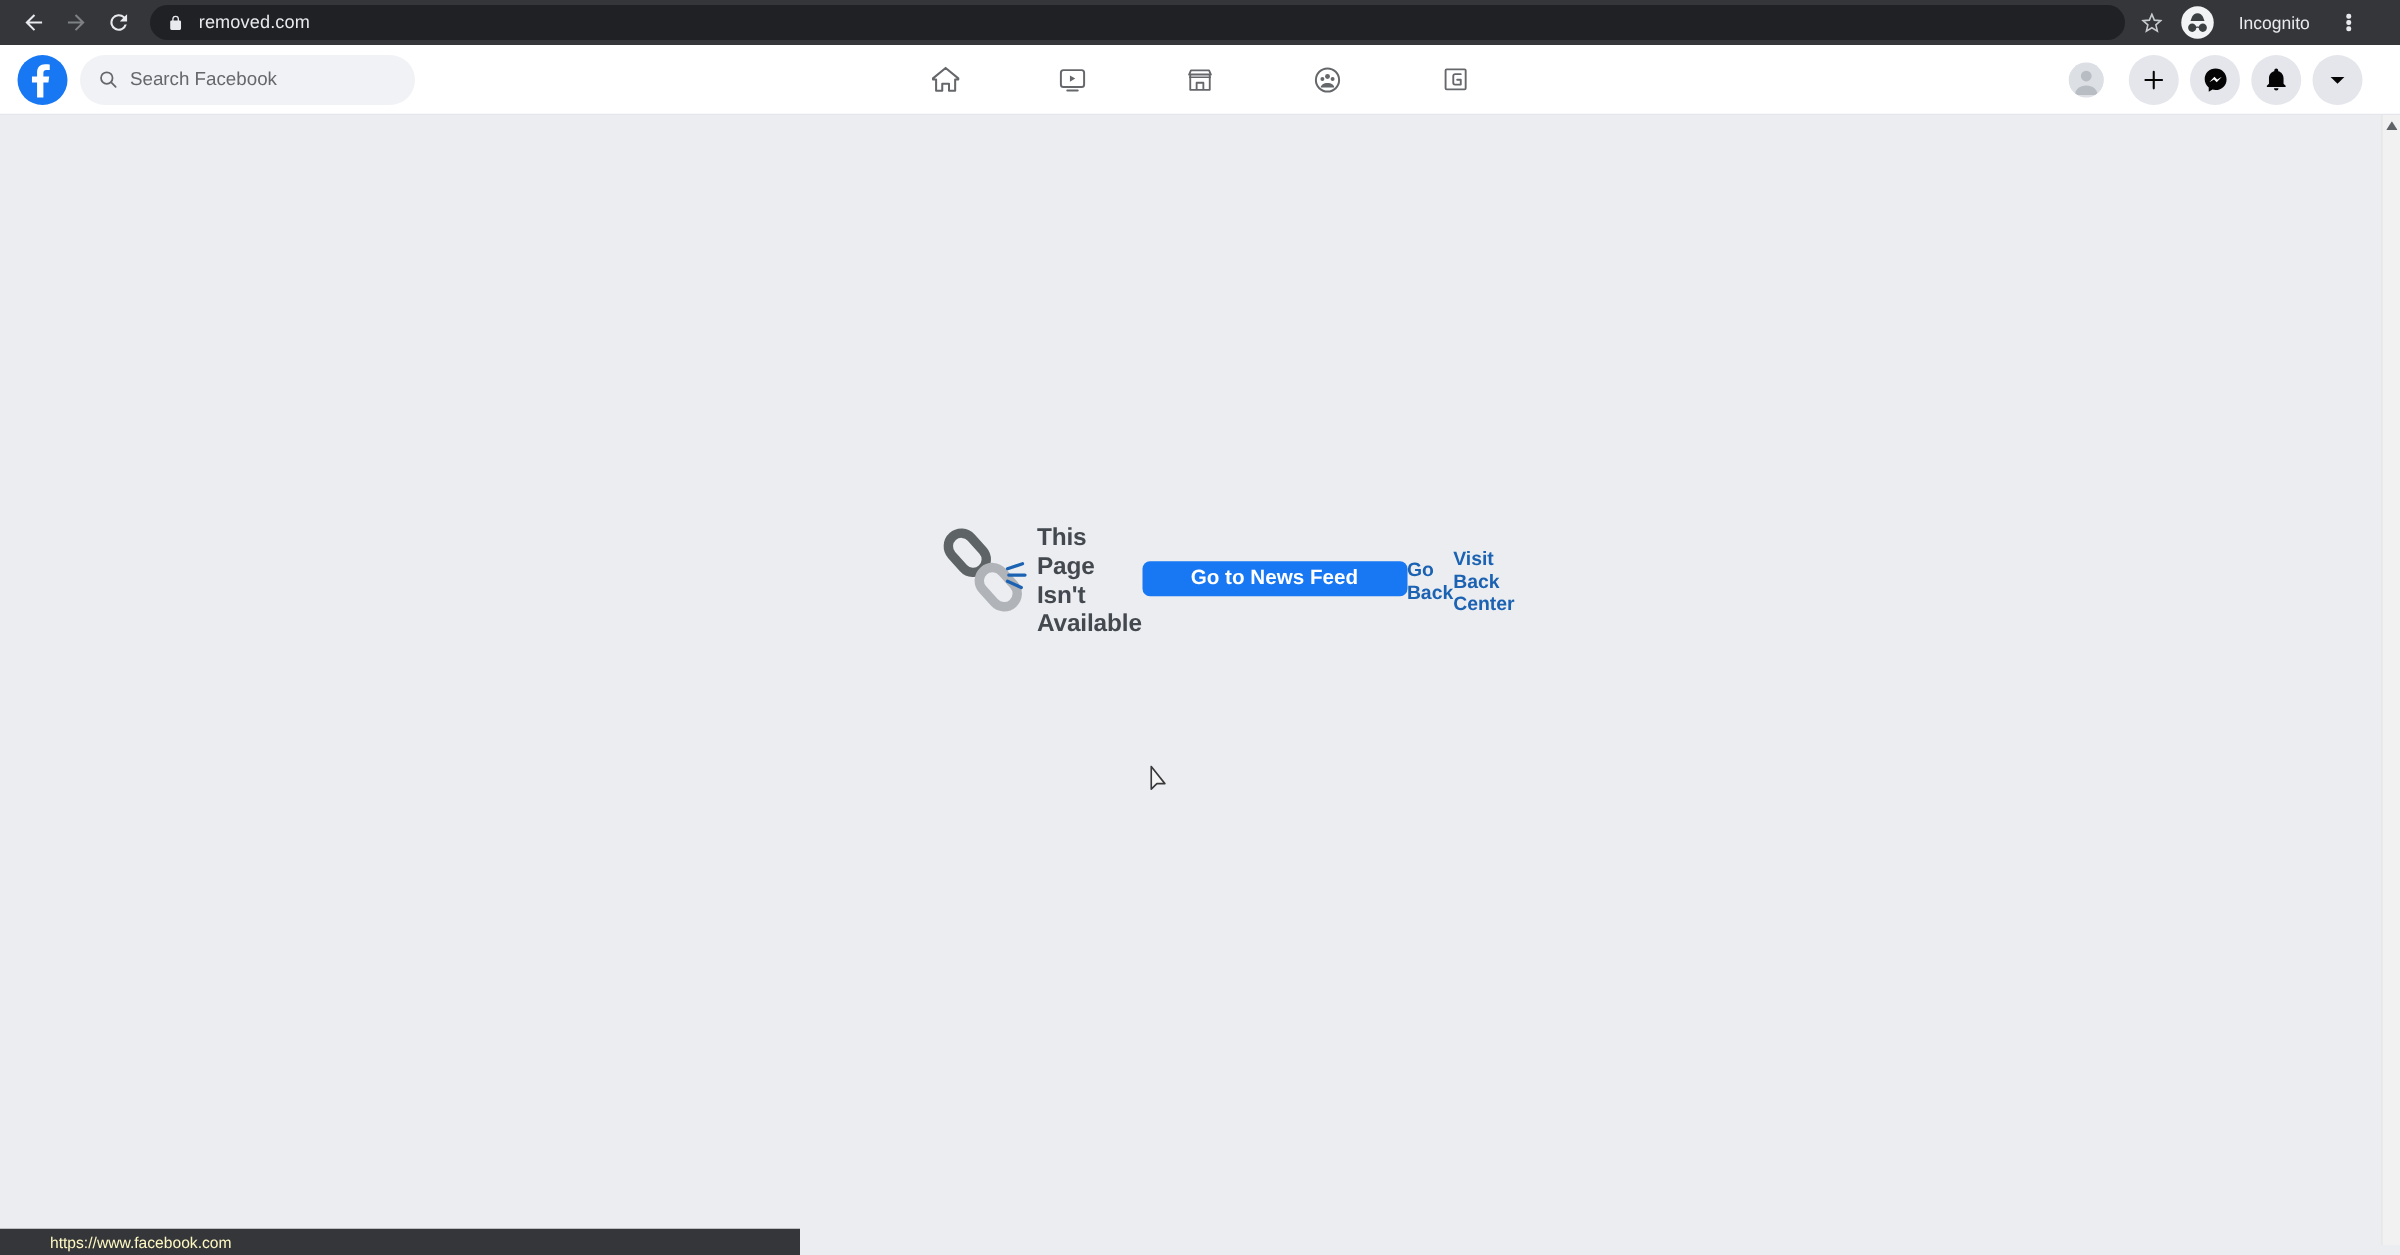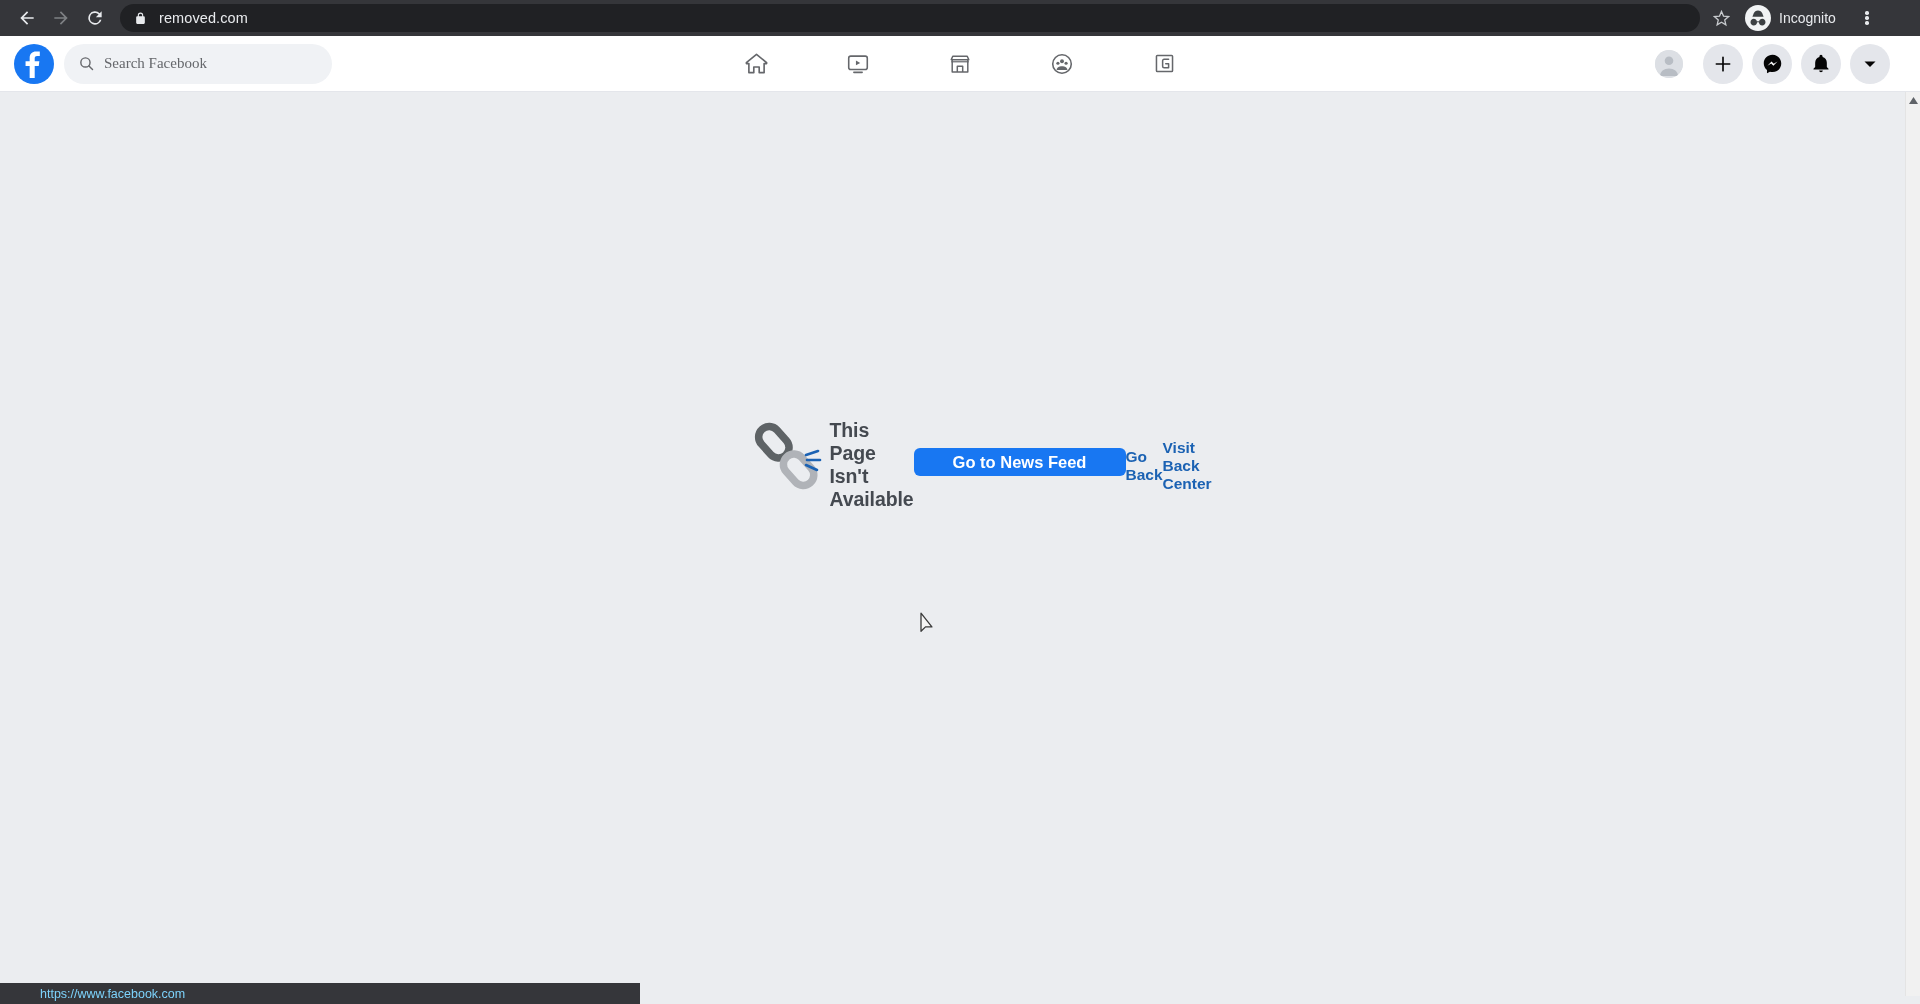--- a/index.html
+++ b/index.html
@@ -59,20 +59,21 @@
   }
 
   .incognito-chip {
     display: flex;
     align-items: center;
     height: 30px;
     border-radius: 15px;
     padding: 0 12px 0 3px;
     margin-left: 6px;
     flex: 0 0 auto;
+    gap: 12px;
   }
   .incognito-avatar {
     width: 26px; height: 26px;
     border-radius: 50%;
     background: #f1f3f4;
     display: flex; align-items: center; justify-content: center;
     margin-right: 8px;
   }
   .incognito-label {
     color: #e8eaed;
@@ -124,21 +125,21 @@
     display: flex;
     align-items: center;
     padding: 0 14px;
   }
   .fb-search svg { flex: 0 0 auto; }
   .fb-search-input {
     border: none;
     background: transparent;
     outline: none;
     margin-left: 9px;
-    font-family: Liberation Serif, serif;
+    font-family: Liberation Sans, sans-serif;
     font-size: 15px;
     color: #65676b;
     width: 100%;
   }
   .fb-search-input::placeholder { color: #65676b; }
 
   .fb-nav {
     position: absolute;
     left: 50%;
     transform: translateX(-50%);
@@ -258,21 +259,21 @@
     position: absolute;
     bottom: 0; left: 0;
     height: 21px;
     min-width: 640px;
     background: #35363a;
     display: flex;
     align-items: center;
     padding-left: 8px;
   }
   .status-text {
-    color: #7dd3fc;
+    color: #fef9c3;
     font-size: 12.5px;
     padding-left: 32px;
   }
 
   
   .cursor {
     position: absolute;
     left: 920px;
     top: 612px;
     pointer-events: none;

